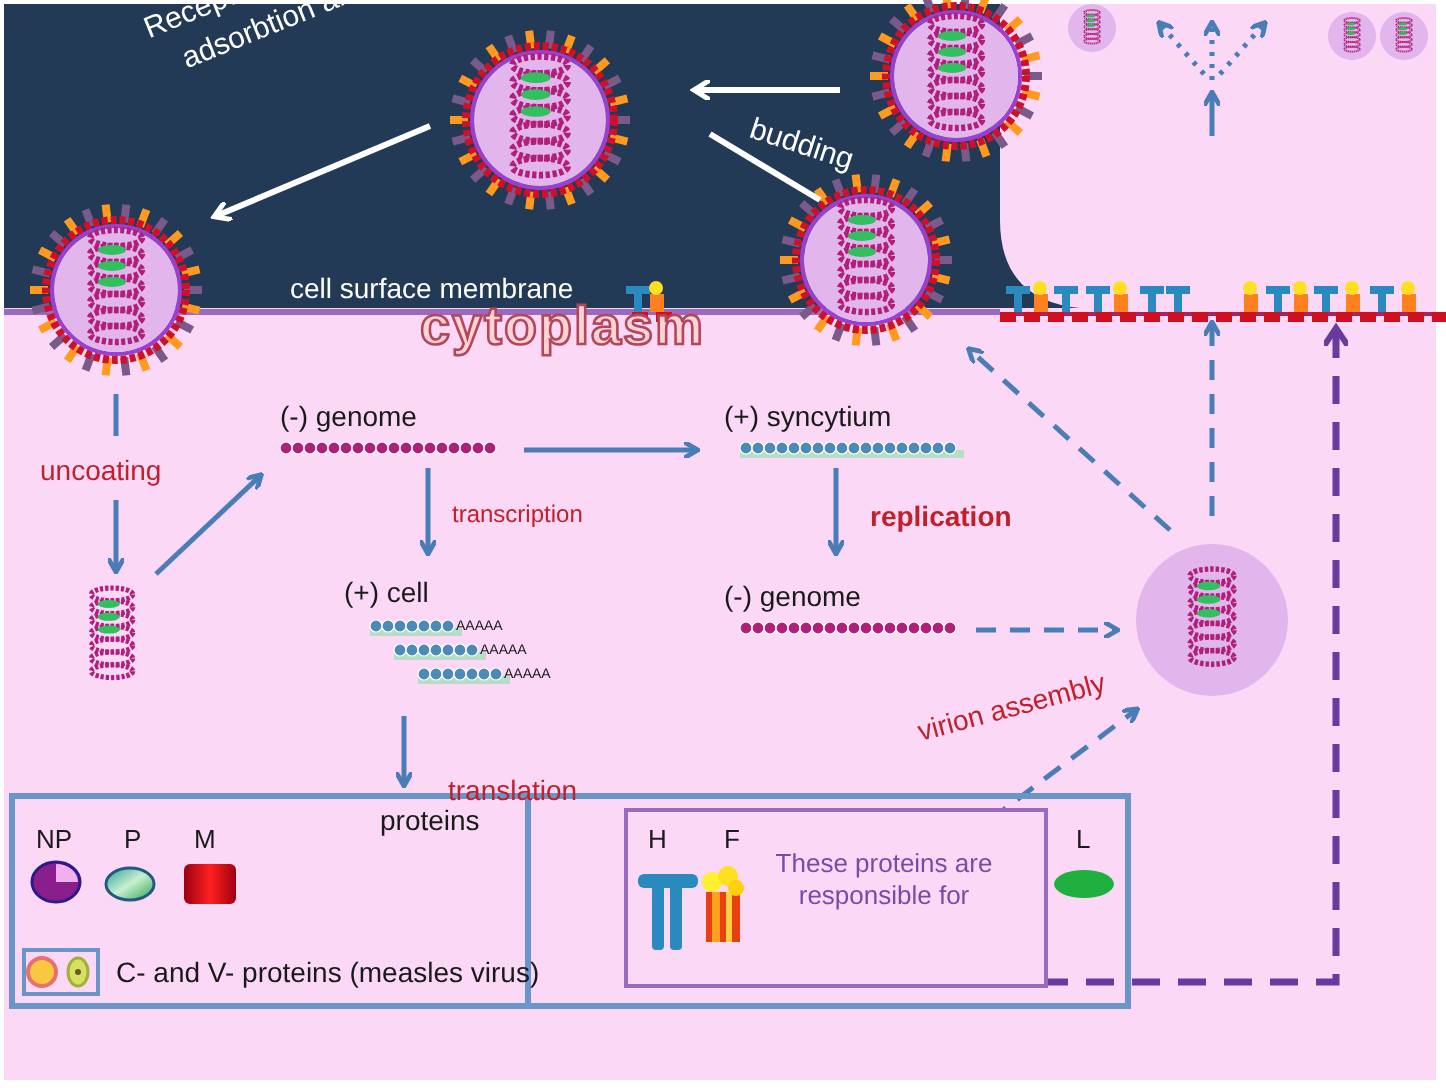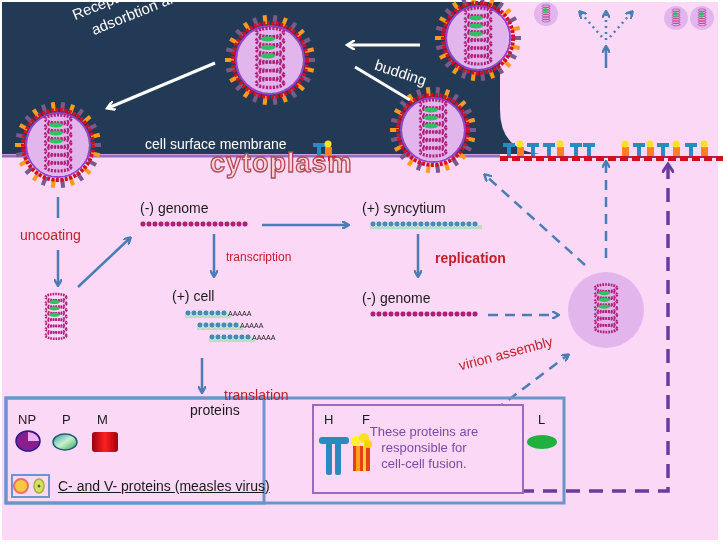--- a/index.html
+++ b/index.html
@@ -2,21 +2,21 @@
 <html><head>
 <meta charset="utf-8">
 <style>
   html, body { margin: 0; padding: 0; }
   body { width: 723px; height: 544px; background: #ffffff; overflow: hidden; position: relative; font-family: "Liberation Sans", "DejaVu Sans", sans-serif; }
   #stage { position: absolute; left: 0; top: 0; width: 723px; height: 544px; }
   .lbl { position: absolute; white-space: nowrap; }
   .red { color: #c0202a; }
   .dark { color: #1a1a1a; }
   .white { color: #ffffff; }
-  .box-fusion-text { position: absolute; left: 364px; top: 424px; width: 120px; text-align: center; font-size: 13px; line-height: 16px; color: #7a4aa6; }
+  .box-fusion-text { position: absolute; left: 382px; top: 424px; width: 120px; text-align: center; font-size: 13px; line-height: 16px; color: #7a4aa6; }
   .cytoplasm { position: absolute; left: 210px; top: 148px; font-size: 27px; font-weight: bold; color: #fbd4d4; -webkit-text-stroke: 1.3px #b5455a; letter-spacing: 1px; }
 </style>
 </head>
 <body>
 
 <div id="stage">
 <svg width="723" height="544" viewBox="0 0 723 544" xmlns="http://www.w3.org/2000/svg" style="position:absolute;left:0;top:0">
   <defs>
     <marker id="ab" markerWidth="8" markerHeight="8" refX="6" refY="4" orient="auto" markerUnits="userSpaceOnUse">
       <path d="M0,0 L7,4 L0,8" fill="none" stroke="#4a7db5" stroke-width="2.4"></path>
@@ -518,16 +518,15 @@
 <div class="lbl dark" style="left:190px;top:402px;font-size:14px;">proteins</div>
 <div class="lbl dark" style="left:18px;top:412px;font-size:13px;text-align:center;">NP</div>
 <div class="lbl dark" style="left:62px;top:412px;font-size:13px;">P</div>
 <div class="lbl dark" style="left:97px;top:412px;font-size:13px;">M</div>
 <div class="lbl dark" style="left:324px;top:412px;font-size:13px;">H</div>
 <div class="lbl dark" style="left:362px;top:412px;font-size:13px;">F</div>
 <div class="lbl dark" style="left:538px;top:412px;font-size:13px;">L</div>
 <div class="box-fusion-text">
   <div>These proteins are</div>
   <div>responsible for</div>
-  <div>cell-cell fusion.</div>
 </div>
-<div class="lbl dark" style="left:58px;top:478px;font-size:14px;text-decoration:underline;">C- and V- proteins (measles virus)</div>
+<div class="lbl dark" style="left:58px;top:478px;font-size:14px;">C- and V- proteins (measles virus)</div>
 </div>
 
 </body></html>

